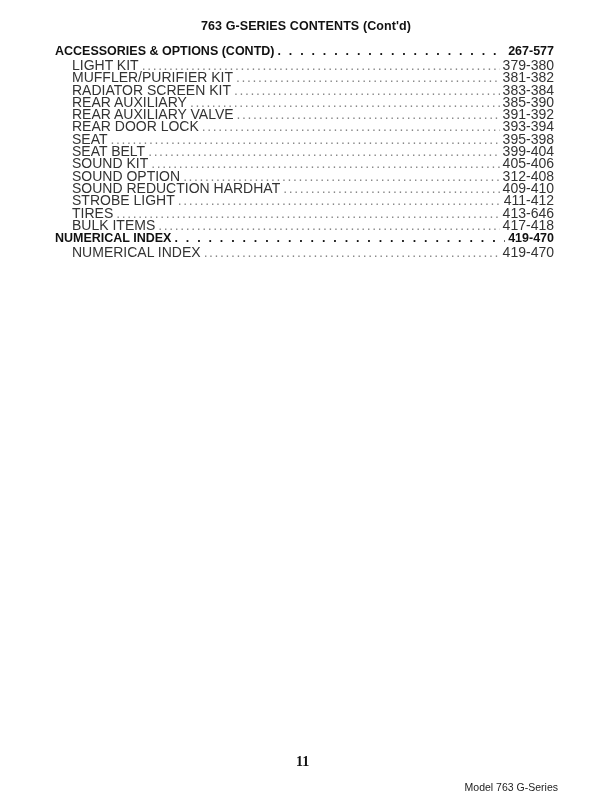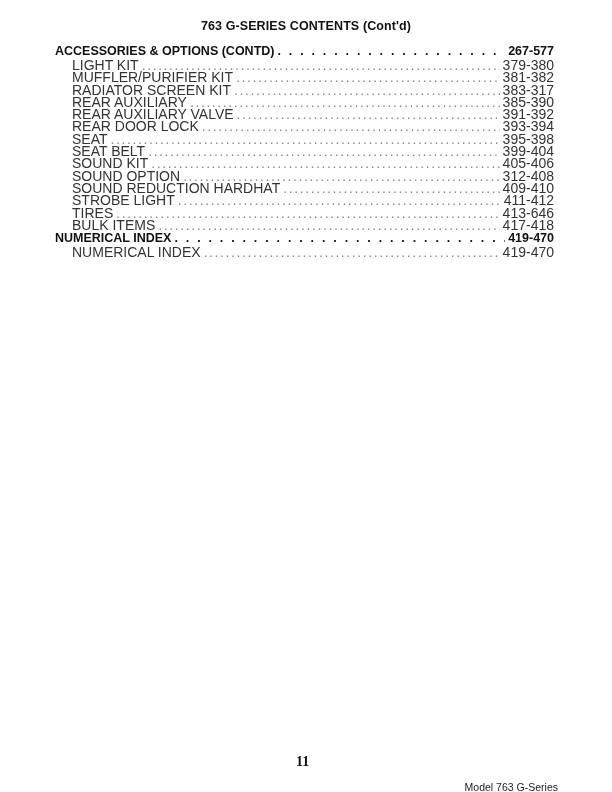--- a/index.html
+++ b/index.html
@@ -39,21 +39,21 @@
       <span class="pages">379-380</span>
     </div>
   <div class="row item">
       <span class="label">MUFFLER/PURIFIER KIT</span>
       <span class="leader"></span>
       <span class="pages">381-382</span>
     </div>
   <div class="row item">
       <span class="label">RADIATOR SCREEN KIT</span>
       <span class="leader"></span>
-      <span class="pages">383-317</span>
+      <span class="pages">383-384</span>
     </div>
   <div class="row item">
       <span class="label">REAR AUXILIARY</span>
       <span class="leader"></span>
       <span class="pages">385-390</span>
     </div>
   <div class="row item">
       <span class="label">REAR AUXILIARY VALVE</span>
       <span class="leader"></span>
       <span class="pages">391-392</span>

